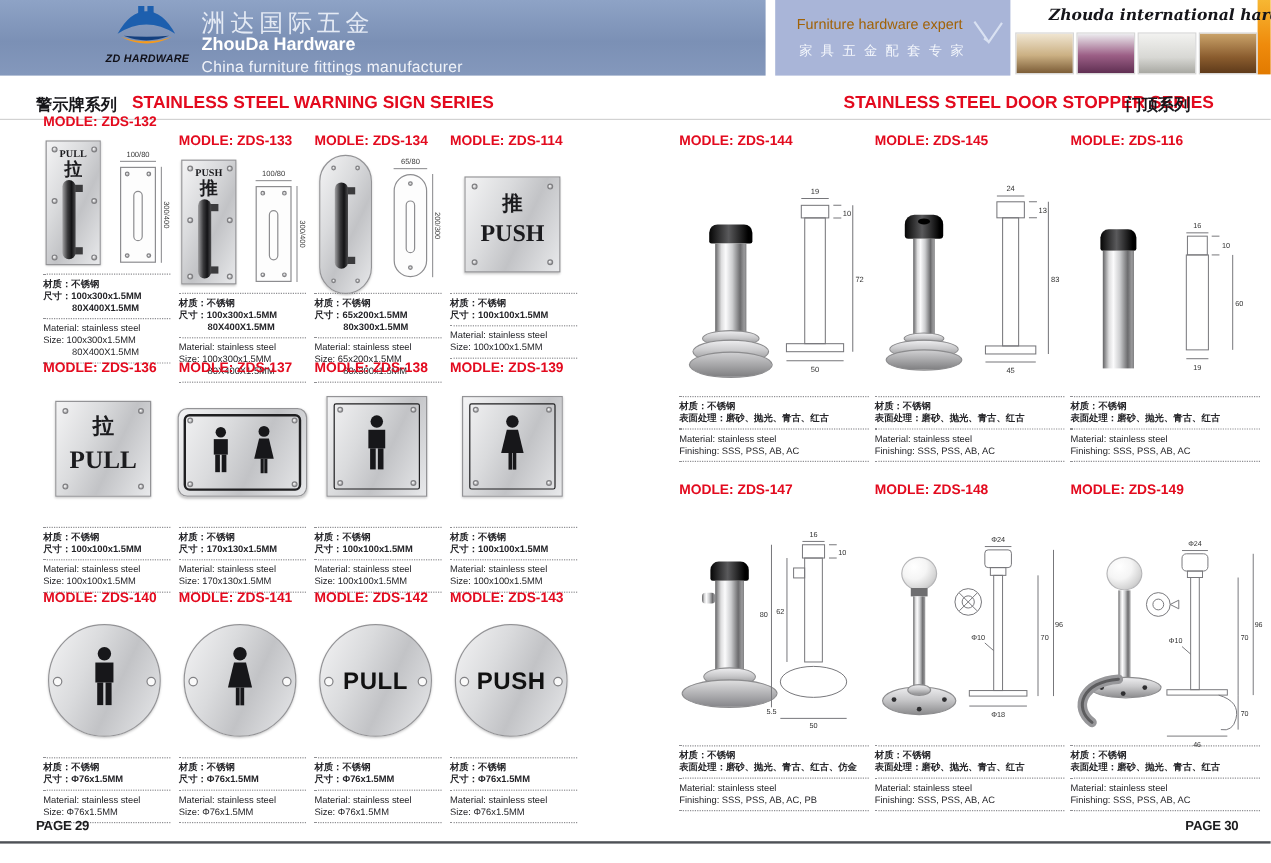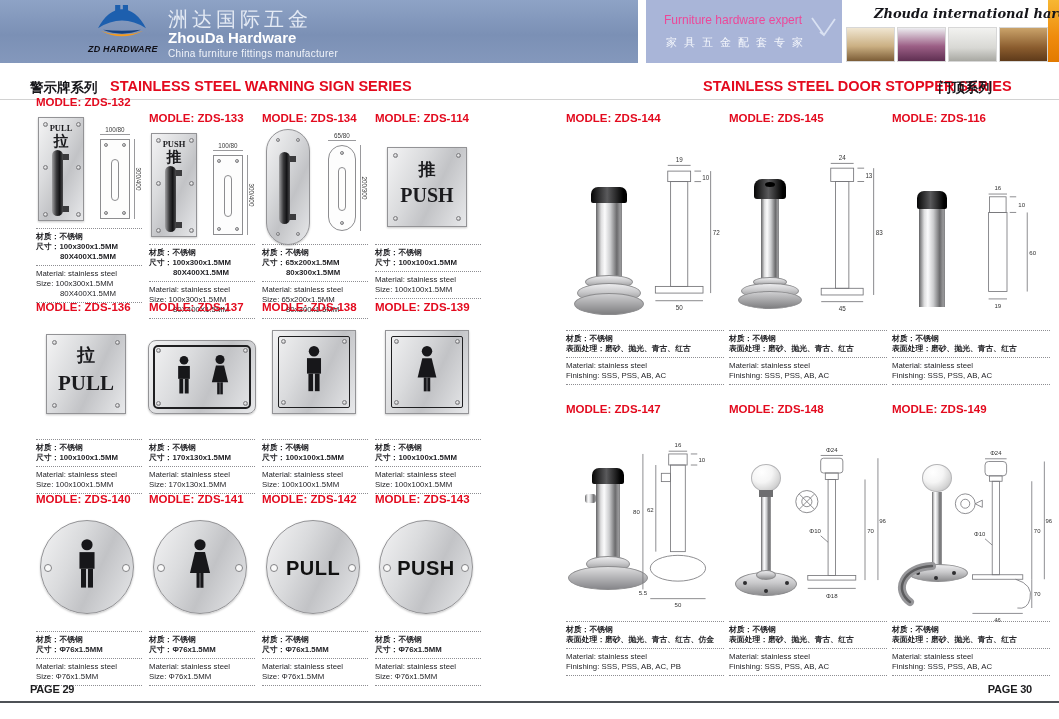--- a/index.html
+++ b/index.html
@@ -10,22 +10,22 @@
   
   #band{position:absolute;left:0;top:0;width:638px;height:63px;
     background:linear-gradient(180deg,#8ea3c6 0%,#7b90b5 55%,#8498bc 100%)}
   #panel{position:absolute;left:646px;top:0;width:196px;height:63px;background:#a9b5d8}
   #orangebar{position:absolute;left:1048px;top:0;width:11px;height:62px;
     background:linear-gradient(180deg,#f7b733,#ef8b0c 60%,#e27a00)}
   #logo-text{position:absolute;left:88px;top:44px;font-style:italic;font-weight:800;
     font-size:9px;color:#101018;letter-spacing:.2px}
   #brand-cn{position:absolute;left:168px;top:6px;font-size:20px;letter-spacing:4px;color:#e4eaf4}
   #brand-en{position:absolute;left:168px;top:29px;font-size:15px;font-weight:800;color:#fff}
-  #brand-sub{position:absolute;left:168px;top:48px;font-size:10px;color:#f0f3f9;letter-spacing:.3px}
-  #expert-en{position:absolute;left:664px;top:13px;font-size:12px;color:#ec4899}
+  #brand-sub{position:absolute;left:168px;top:48px;font-size:13px;color:#f0f3f9;letter-spacing:.3px}
+  #expert-en{position:absolute;left:664px;top:13px;font-size:12px;color:#a16207}
   #expert-cn{position:absolute;left:666px;top:35px;font-size:11px;letter-spacing:7px;color:#f4f7fc;white-space:nowrap}
   #script-title{position:absolute;left:874px;top:6px;width:180px;font-family:"DejaVu Serif",serif;
     font-style:italic;font-weight:600;font-size:13px;color:#15151a;white-space:nowrap}
   .photo-th{position:absolute;top:27px;width:49px;height:35px;border:1px solid #d7d7d7}
 
   
   .sec-cn{font-weight:700;font-size:13.5px;color:#16161a;white-space:nowrap}
   .sec-en{font-weight:700;font-size:14.5px;color:#e30a1e;white-space:nowrap}
   #rule{position:absolute;left:0;top:99px;width:1059px;height:1px;background:#d2d2d2}
 

